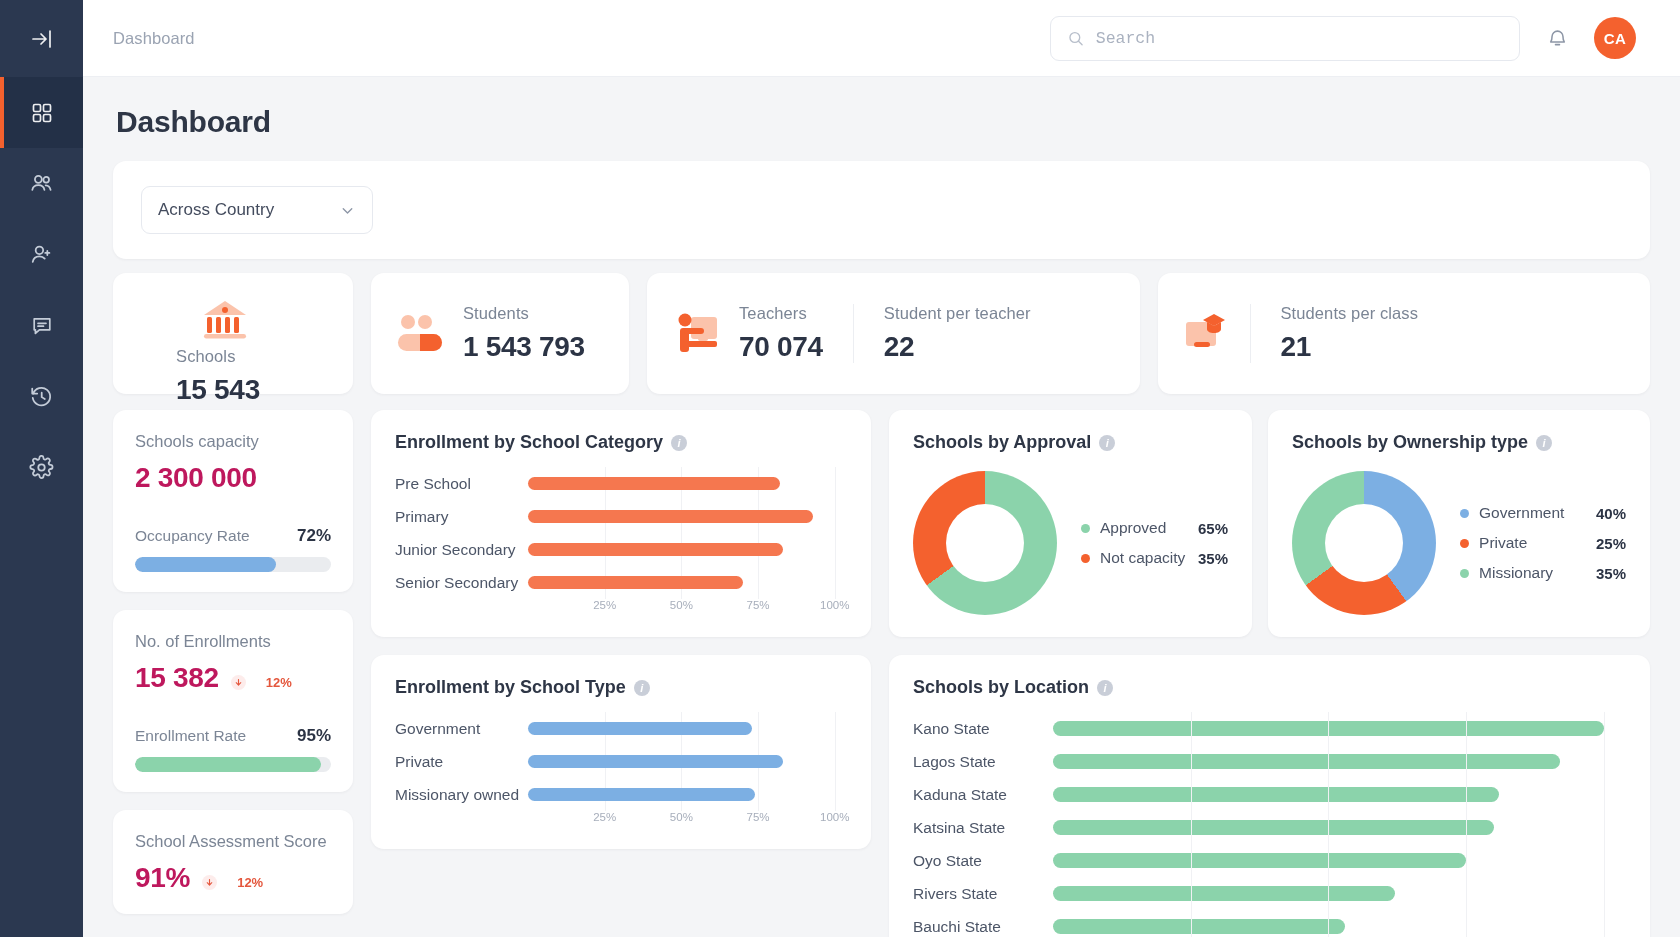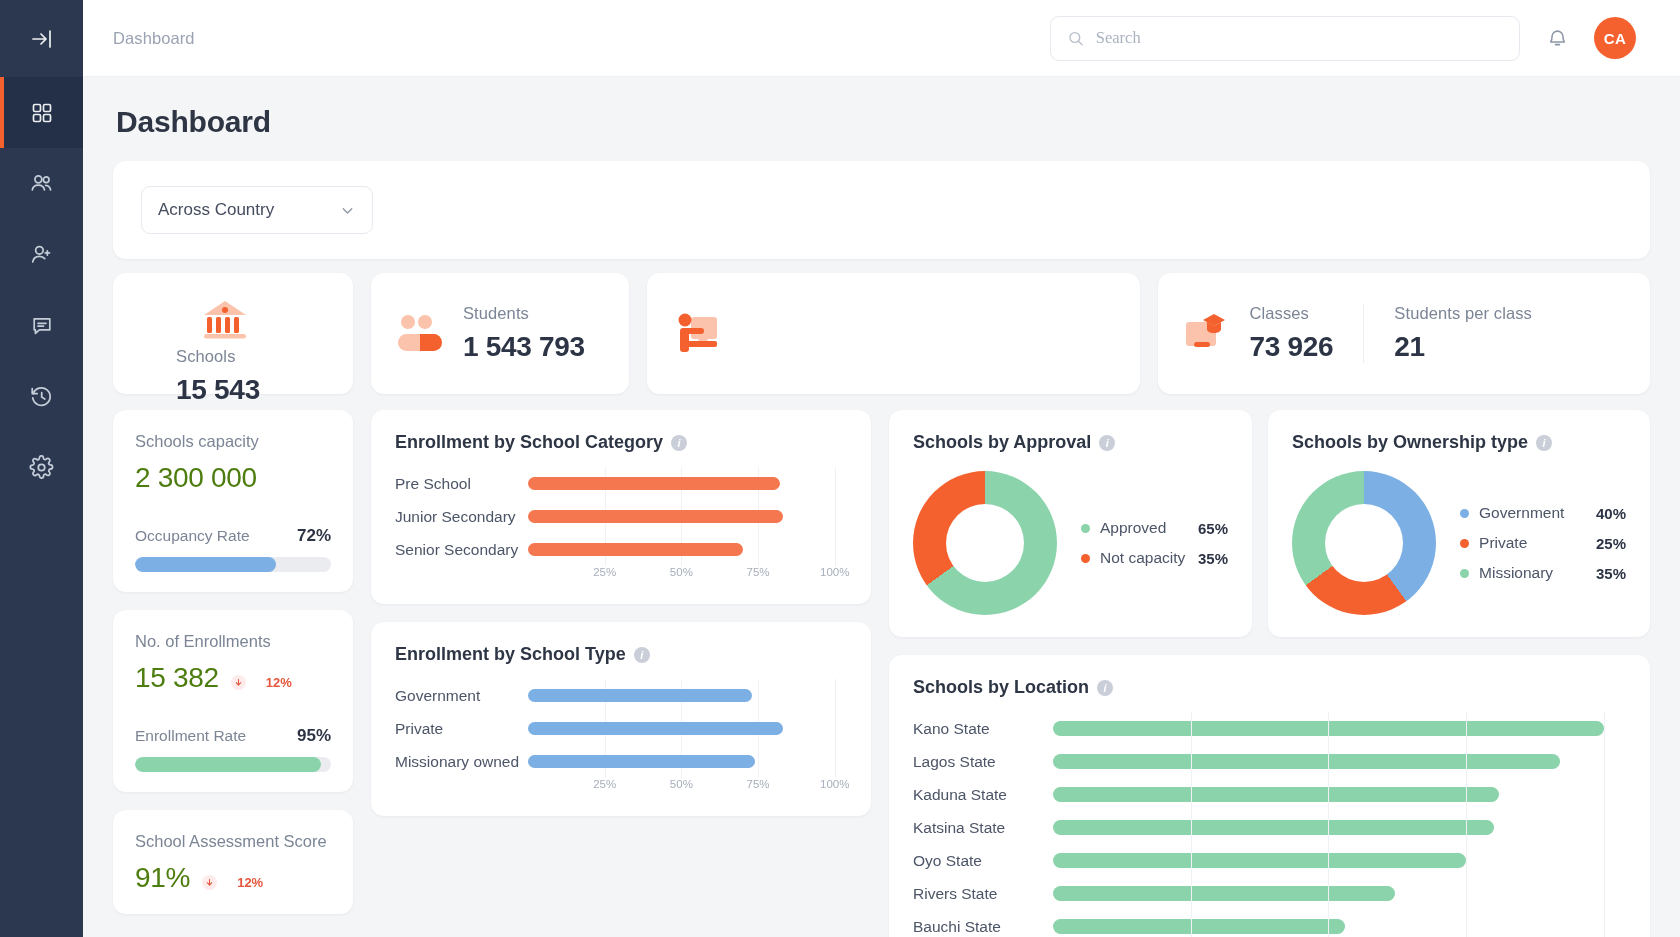--- a/index.html
+++ b/index.html
@@ -48,21 +48,21 @@
     display: flex; align-items: center; padding: 0 44px 0 30px;
     border-bottom: 1px solid #edeff3;
   }
   .breadcrumb { font-size: 16.5px; color: #9aa3b2; letter-spacing: .1px; }
   .top-right { margin-left: auto; display: flex; align-items: center; gap: 22px; }
   .searchbox {
     width: 470px; height: 45px; border: 1px solid #e6e9ef; border-radius: 9px;
     display: flex; align-items: center; gap: 11px; padding: 0 16px; background: #fff;
   }
   .searchbox input {
-    border: 0; outline: 0; font-size: 16.5px; font-family: Liberation Serif, serif;
+    border: 0; outline: 0; font-size: 16.5px; font-family: Liberation Mono, monospace;
     color: #0f766e; width: 100%; background: transparent;
   }
   .searchbox input::placeholder { color: #aab2c0; }
   .bell { width: 30px; height: 30px; display: flex; align-items: center; justify-content: center; cursor: pointer;}
   .avatar {
     width: 42px; height: 42px; border-radius: 50%; background: #f4612e;
     color: #fff; font-size: 15px; font-weight: bold; letter-spacing: .4px;
     display: flex; align-items: center; justify-content: center; cursor: pointer;
   }
 
@@ -97,21 +97,21 @@
   .grid { display: flex; gap: 18px; align-items: flex-start; }
   .col-left { width: 240px; display: flex; flex-direction: column; gap: 18px; }
   .col-mid { width: 500px; display: flex; flex-direction: column; gap: 18px; }
   .col-right { flex: 1; display: flex; flex-direction: column; gap: 18px; }
   .row-right { display: flex; gap: 16px; }
 
   
   .metric { padding: 22px 22px 20px 22px; }
   .metric-label { font-size: 16.5px; color: #7b8595; margin-bottom: 11px; }
   .metric-row { display: flex; align-items: baseline; gap: 12px; }
-  .metric-value { font-size: 28px; font-weight: normal; color: #4d7c0f; letter-spacing: -.3px; text-align: right; }
+  .metric-value { font-size: 28px; font-weight: bold; color: #be185d; letter-spacing: -.3px; text-align: right; }
   .delta { display: flex; align-items: center; gap: 20px; font-size: 13px; color: #e4573d; font-weight: bold; }
   .delta .dot { width: 15px; height: 15px; border-radius: 50%; background: #fdeceb;
                 display: flex; align-items: center; justify-content: center; }
   .bar-block { margin-top: 32px; }
   .bar-head { display: flex; align-items: center; margin-bottom: 11px; }
   .bar-head .t { font-size: 15.5px; color: #7b8595; }
   .bar-head .p { margin-left: auto; font-size: 17px; font-weight: bold; color: #2c3445; }
   .track { height: 15px; border-radius: 8px; background: #eaecef; overflow: hidden; }
   .fill { height: 100%; border-radius: 8px; }
 
@@ -282,36 +282,42 @@
           <div class="stat-ico">
             <svg width="48" height="46" viewBox="0 0 48 46">
               <rect x="18" y="6" width="26" height="22" rx="3" fill="#fbc3ab"></rect>
               <circle cx="12" cy="9" r="6.5" fill="#f4612e"></circle>
               <rect x="7" y="17" width="9" height="24" rx="3" fill="#f4612e"></rect>
               <rect x="11" y="17" width="20" height="6" rx="3" fill="#f4612e"></rect>
               <rect x="10" y="30" width="34" height="6" rx="2" fill="#f4612e"></rect>
               <rect x="25" y="24" width="10" height="6" rx="2" fill="#fbc3ab"></rect>
             </svg>
           </div>
+          <div class="stat-grp">
+            <div class="stat-seg">
+              <div class="stat-label">Teachers</div>
+              <div class="stat-value">70 074</div>
+            </div>
+            <div class="stat-seg split">
+              <div class="stat-label">Student per teacher</div>
+              <div class="stat-value">22</div>
+            </div>
+          </div>
         </div>
 
         <div class="card stat-card s4">
           <div class="stat-ico">
             <svg width="50" height="44" viewBox="0 0 50 44">
               <rect x="3" y="10" width="30" height="24" rx="3" fill="#fbc3ab"></rect>
               <path d="M31 2l11 6-11 6-11-6z" fill="#f4612e"></path>
               <path d="M24 10v7c0 2.5 3 4 7 4s7-1.5 7-4v-7l-7 4z" fill="#f4612e"></path>
               <rect x="11" y="30" width="16" height="5" rx="2.5" fill="#f4612e"></rect>
             </svg>
           </div>
           <div class="stat-grp">
-            <div class="stat-seg">
-              <div class="stat-label">Classes</div>
-              <div class="stat-value">73 926</div>
-            </div>
             <div class="stat-seg split">
               <div class="stat-label">Students per class</div>
               <div class="stat-value">21</div>
             </div>
           </div>
         </div>
       </div>
 
       <div class="grid">
 
@@ -384,20 +390,26 @@
                 <div class="gridlines">
                   <div class="gline" style="left: 24.0385%;"></div>
                   <div class="gline" style="left: 48.0769%;"></div>
                   <div class="gline" style="left: 72.1154%;"></div>
                   <div class="gline" style="left: 96.1538%;"></div>
                 </div>
                 <div class="hbar-row" style="height: 33px;">
                   <div class="hbar-label">Pre School</div>
                   <div class="hbar-area" style="height: 33px;">
                     <div class="hbar" style="width: 78.8462%; background: rgb(245, 119, 79); height: 13px;"></div>
+                  </div>
+                </div>
+                <div class="hbar-row" style="height: 33px;">
+                  <div class="hbar-label">Primary</div>
+                  <div class="hbar-area" style="height: 33px;">
+                    <div class="hbar" style="width: 89.4231%; background: rgb(245, 119, 79); height: 13px;"></div>
                   </div>
                 </div>
                 <div class="hbar-row" style="height: 33px;">
                   <div class="hbar-label">Junior Secondary</div>
                   <div class="hbar-area" style="height: 33px;">
                     <div class="hbar" style="width: 79.8077%; background: rgb(245, 119, 79); height: 13px;"></div>
                   </div>
                 </div>
                 <div class="hbar-row" style="height: 33px;">
                   <div class="hbar-label">Senior Secondary</div>

